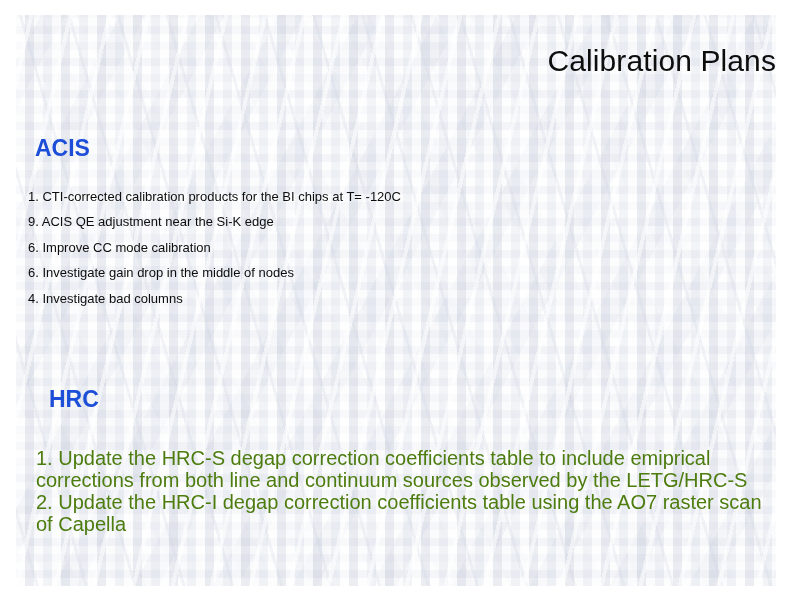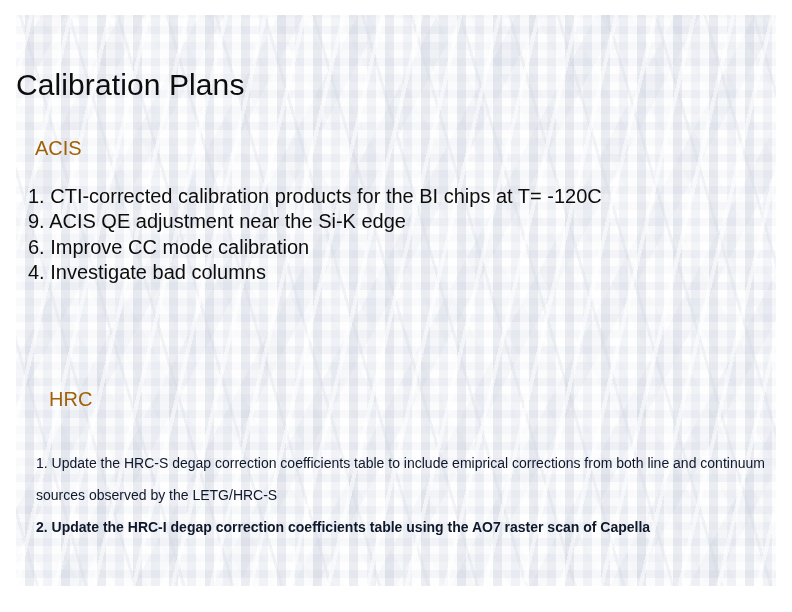--- a/index.html
+++ b/index.html
@@ -80,87 +80,88 @@
   
   #slide-content {
     position: absolute;
     inset: 0;
     color: #000000;
   }
 
   .slide-title {
     position: absolute;
     left: 0;
-    top: 52px;
+    top: 28px;
     width: 760px;
-    text-align: left;
+    text-align: right;
     font-size: 30px;
     line-height: 36px;
     font-weight: 400;
     letter-spacing: 0.1px;
     color: #0d0d0d;
     white-space: nowrap;
   }
 
   .section-heading {
     position: absolute;
-    font-size: 20px;
+    font-size: 23px;
     line-height: 24px;
-    font-weight: 400;
-    color: #a16207;
+    font-weight: 700;
+    color: #1d4ed8;
     white-space: nowrap;
   }
   #acis-heading { left: 19px; top: 121px; }
   #hrc-heading  { left: 21px; top: 372px; margin-left: 12px; }
 
   .acis-list {
     position: absolute;
     left: 12px;
     top: 169px;
     width: 700px;
   }
   .acis-item {
-    font-size: 20px;
+    font-size: 13px;
     line-height: 25.4px;
     white-space: nowrap;
     color: #0d0d0d;
   }
 
   .hrc-list {
     position: absolute;
     left: 20px;
     top: 432px;
     width: 730px;
   }
   .hrc-item {
-    font-size: 14px;
-    line-height: 32px;
-    color: #0f172a;
+    font-size: 20px;
+    line-height: 22px;
+    color: #4d7c0f;
   }
-  .hrc-item + .hrc-item { margin-top: 0px; font-weight: bold; }
+  .hrc-item + .hrc-item { margin-top: 0px; }
 </style>
 </head>
 <body>
 
 <div id="slide-root">
 
   <div id="slide-canvas">
 
     <div id="slide-texture"></div>
 
     <div id="slide-content">
 
       <div class="slide-title">Calibration Plans</div>
 
       <div class="section-heading" id="acis-heading">ACIS</div>
 
       <div class="acis-list">
         <div class="acis-item">1. CTI-corrected calibration products for the BI chips at T= -120C</div>
         <div class="acis-item">9. ACIS QE adjustment near the Si-K edge</div>
         <div class="acis-item">6. Improve CC mode calibration</div>
+        <div class="acis-item">6. Investigate gain drop in the middle of nodes</div>
         <div class="acis-item">4. Investigate bad columns</div>
       </div>
 
       <div class="section-heading" id="hrc-heading">HRC</div>
 
       <div class="hrc-list">
         <div class="hrc-item">1. Update the HRC-S degap correction coefficients table to include emiprical corrections from both line and continuum sources observed by the LETG/HRC-S</div>
         <div class="hrc-item">2.  Update the HRC-I degap correction coefficients table using the AO7 raster scan of Capella</div>
       </div>
 

